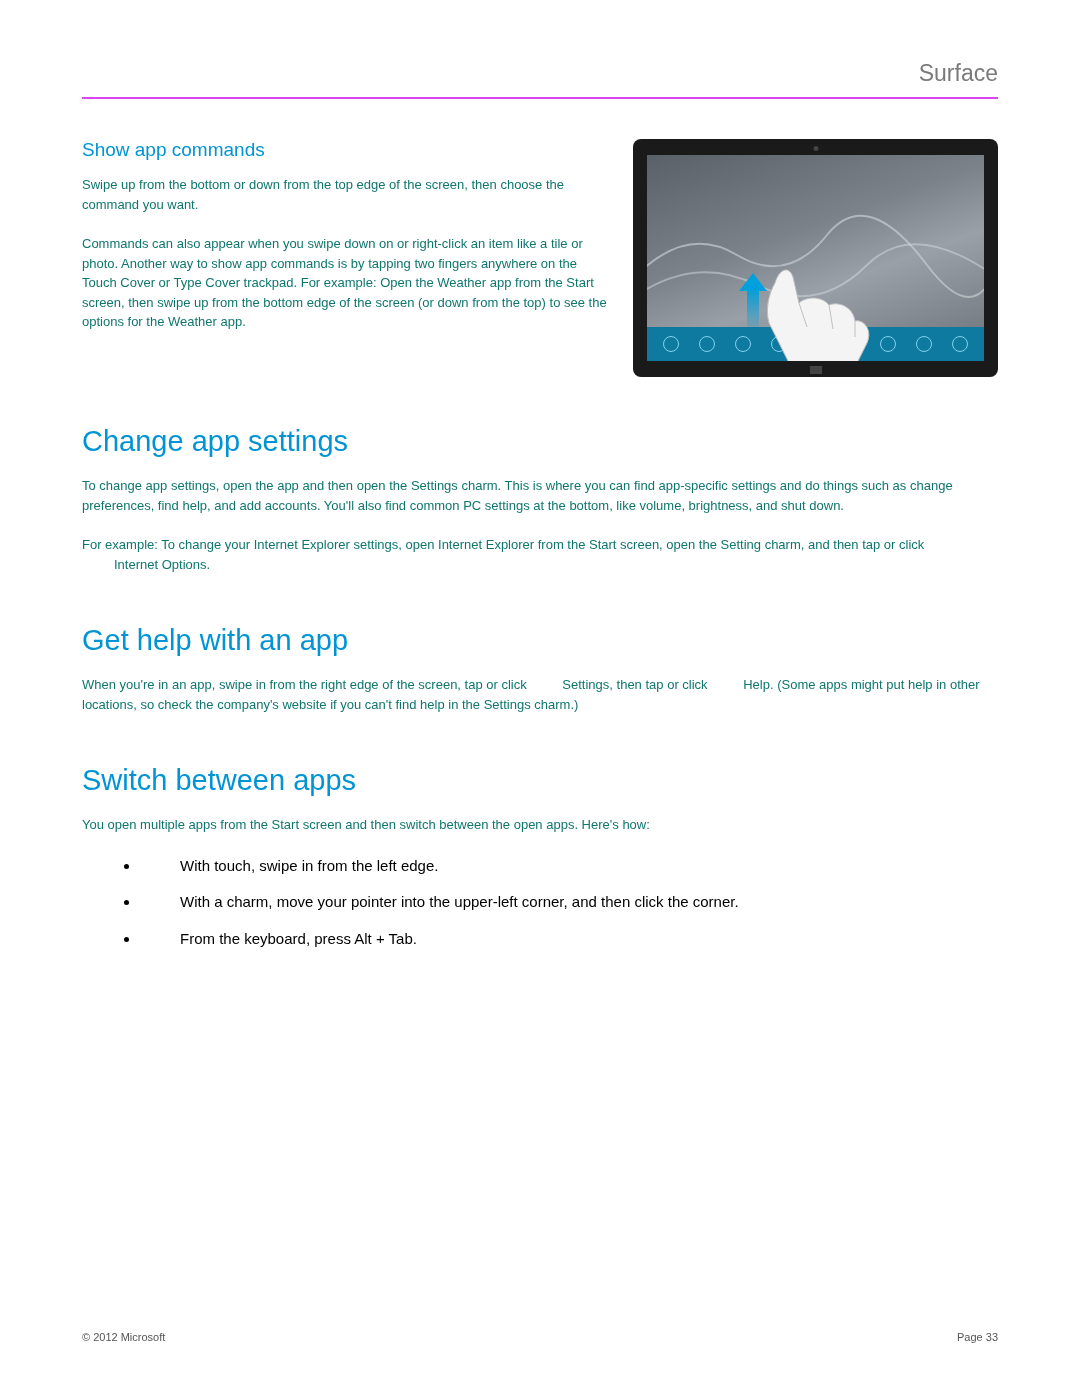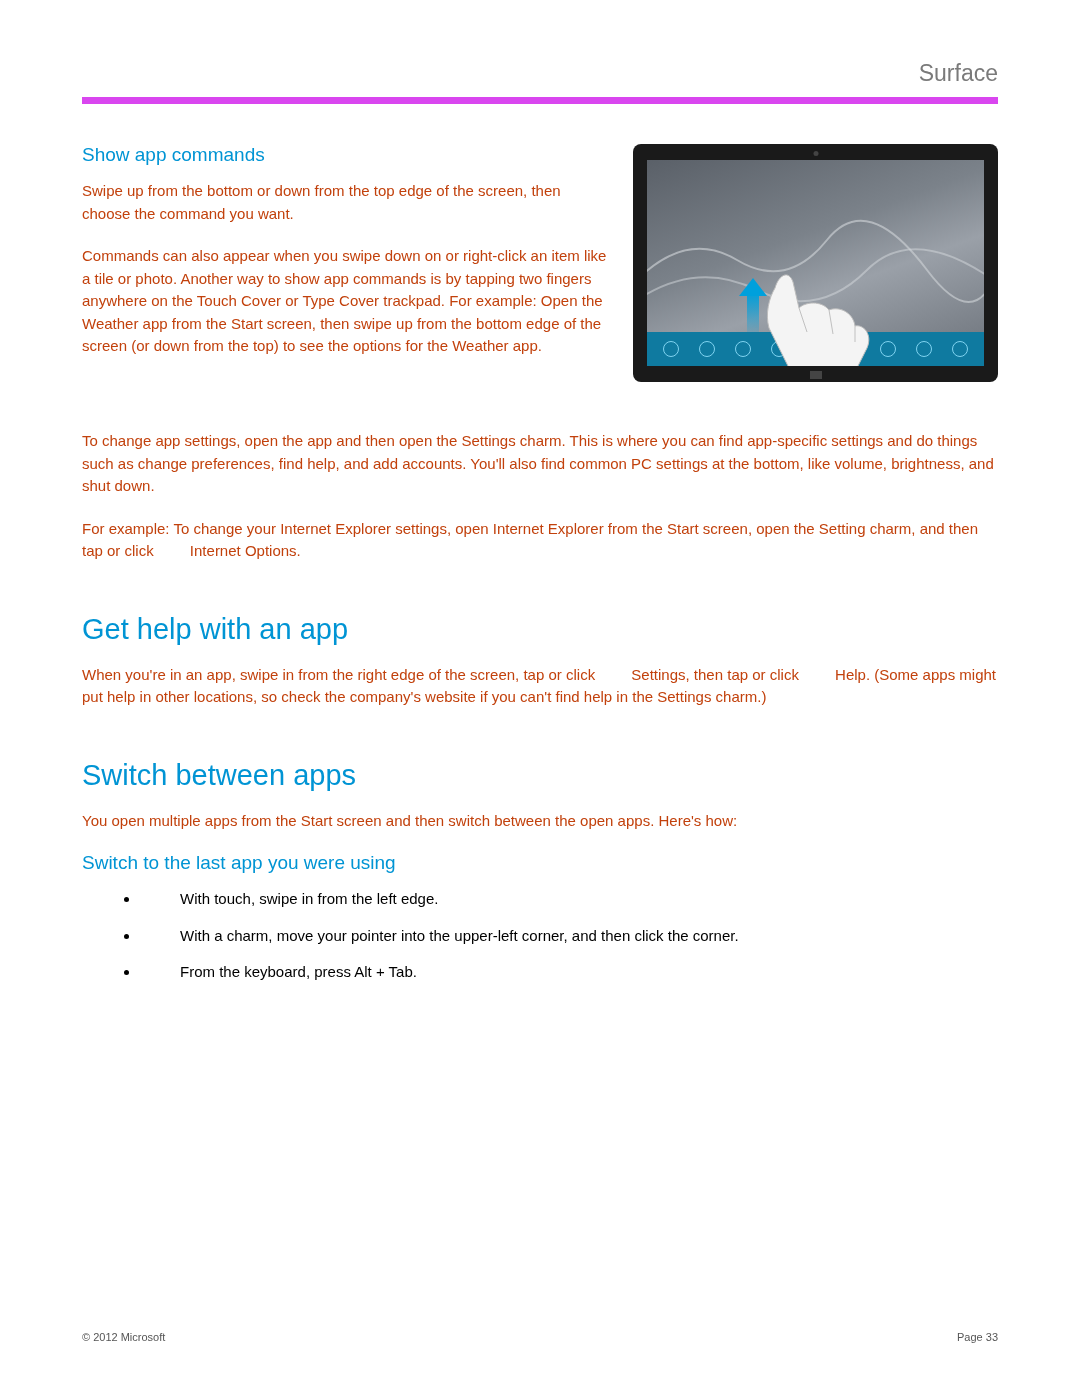--- a/index.html
+++ b/index.html
@@ -8,21 +8,21 @@
     background: #fff;
     color: #333;
     width: 1080px;
     height: 1397px;
     position: relative;
     padding: 60px 82px 40px 82px;
   }
   .header {
     display: flex;
     justify-content: flex-end;
-    border-bottom: 7px solid #d946ef;
+    border-bottom: 2px solid #d946ef;
     padding-bottom: 10px;
     margin-bottom: 40px;
   }
   .header-title {
     font-size: 23px;
     color: #7a7a7a;
     font-weight: 300;
   }
   .top-section {
     display: flex;
@@ -36,23 +36,23 @@
     font-weight: 400;
     margin-bottom: 14px;
   }
   .h2 {
     font-size: 29px;
     color: #0094d4;
     font-weight: 300;
     margin-bottom: 18px;
   }
   p.body {
-    font-size: 15px;
+    font-size: 13px;
     line-height: 1.5;
-    color: #c2410c;
+    color: #0f766e;
     margin-bottom: 20px;
   }
   p.body:last-child { margin-bottom: 0; }
   .bold { font-weight: 400; margin-left: 32px; }
 
   
   .tablet-wrap {
     width: 365px;
     height: 238px;
     flex-shrink: 0;
@@ -207,37 +207,37 @@
           <path d="M 20 28 C 24 14, 34 10, 38 22 L 44 48 C 50 42, 66 40, 74 50 C 84 46, 98 52, 100 66 C 108 64, 118 74, 112 88 L 100 112 L 36 112 L 14 68 C 10 54, 14 38, 20 28 Z" fill="#f4f4f4" stroke="#bdbdbd" stroke-width="1"></path>
           <path d="M 44 48 L 52 72 M 74 50 L 78 74 M 100 66 L 100 82" stroke="#c0c0c0" stroke-width="1" fill="none"></path>
         </svg>
       </div>
       <div class="win-btn"></div>
     </div>
   </div>
 </div>
 
 <div class="section">
+  <h2 class="h2">Change app settings</h2>
   <p class="body">To change app settings, open the app and then open the Settings charm. This is where you can find app-specific settings and do things such as change preferences, find help, and add accounts. You'll also find common PC settings at the bottom, like volume, brightness, and shut down.</p>
   <p class="body">
     <span>For example: To change your Internet Explorer settings, open Internet Explorer from the Start screen, open the Setting charm, and then tap or click </span><span class="bold">Internet Options</span><span>.</span>
   </p>
 </div>
 
 <div class="section">
   <h2 class="h2">Get help with an app</h2>
   <p class="body">
     <span>When you're in an app, swipe in from the right edge of the screen, tap or click </span><span class="bold">Settings</span><span>, then tap or click </span><span class="bold">Help</span><span>. (Some apps might put help in other locations, so check the company's website if you can't find help in the Settings charm.)</span>
   </p>
 </div>
 
 <div class="section">
   <h2 class="h2">Switch between apps</h2>
   <p class="body">You open multiple apps from the Start screen and then switch between the open apps. Here's how:</p>
-  <h3 class="h3">Switch to the last app you were using</h3>
   <ul class="bullets">
     <li>
       <span class="bold">With touch</span><span>, swipe in from the left edge.</span>
     </li>
     <li>
       <span class="bold">With a charm</span><span>, move your pointer into the upper-left corner, and then click the corner.</span>
     </li>
     <li>
       <span class="bold">From the keyboard</span><span>, press Alt + Tab.</span>
     </li>

